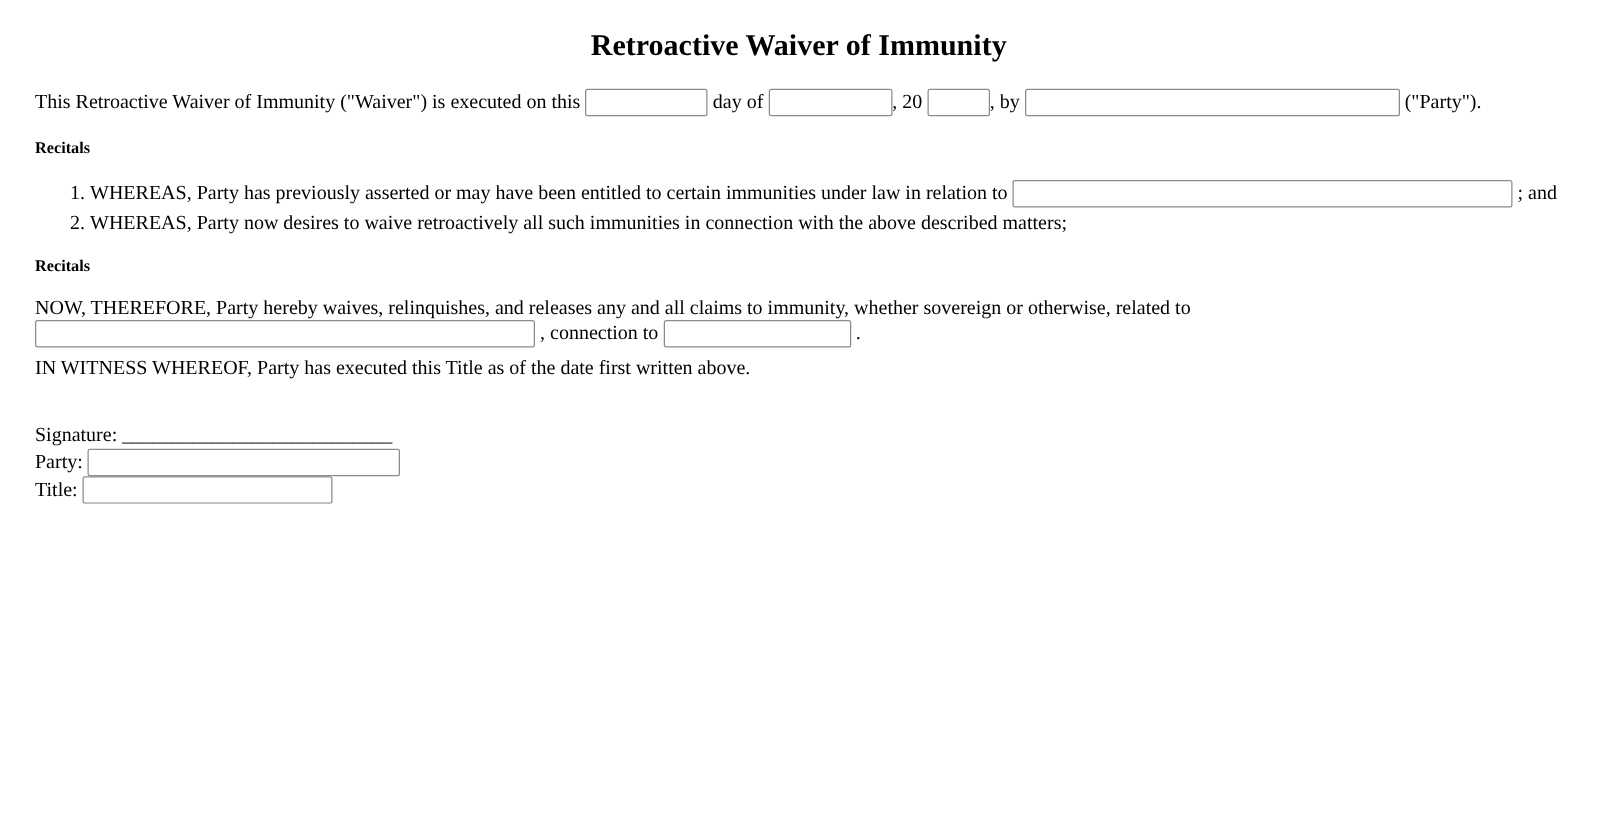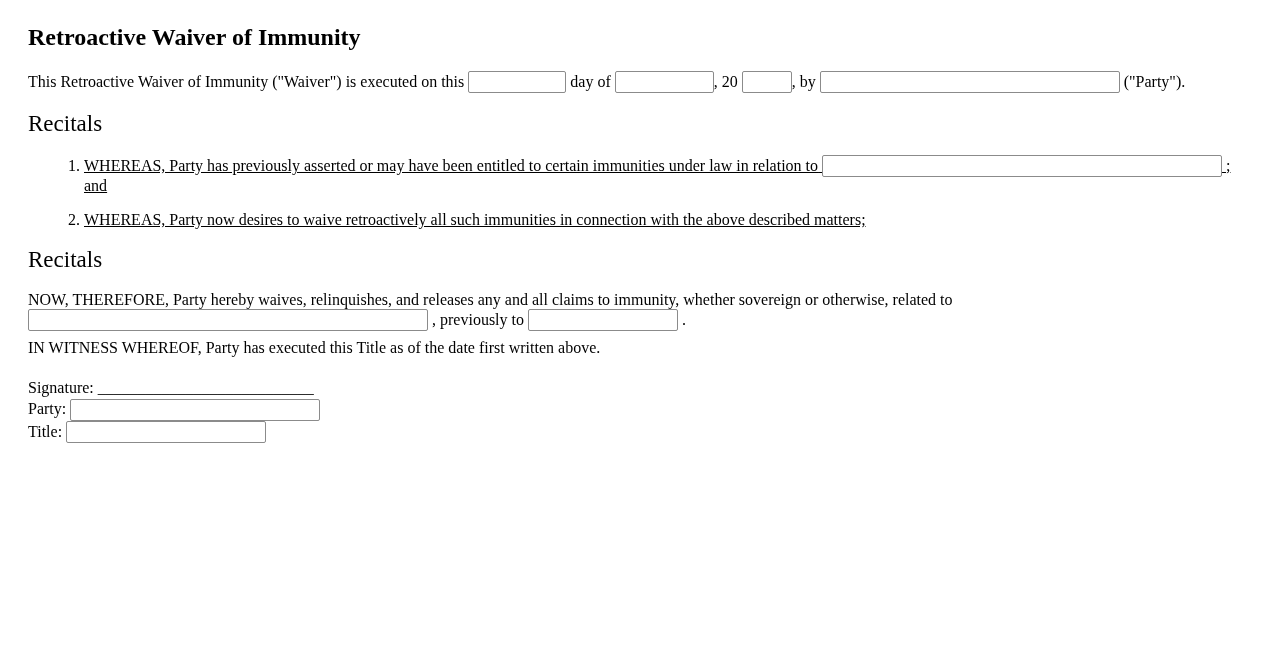--- a/index.html
+++ b/index.html
@@ -9,33 +9,34 @@
     color: #000000;
     font-family: "Liberation Serif", "DejaVu Serif", serif;
     font-size: 16px;
     line-height: normal;
   }
   h1.doc-title {
     font-size: 24px;
     font-weight: bold;
     margin: 20px 0 19px 0;
     line-height: 1.15;
+    text-align: center;
   }
   h2.section-heading {
-    font-size: 23px;
-    font-weight: normal;
+    font-size: 13px;
+    font-weight: bold;
     margin: 18px 0;
     line-height: 1.15;
   }
   p { margin: 8px 0; }
   ol.recitals-list {
     margin: 16px 0;
     padding-left: 40px;
   }
-  ol.recitals-list li { margin: 16px; text-decoration: underline; }
+  ol.recitals-list li { margin: 4px; }
   input[type="text"] {
     height: 22px;
     box-sizing: border-box;
     border: 1px solid #8b8b8b;
     border-radius: 2px;
     padding: 1px 2px;
     background: #ffffff;
     font-family: "Liberation Sans", sans-serif;
     font-size: 13.3px;
     vertical-align: baseline;
@@ -44,21 +45,21 @@
   .w-day    { width: 98px;  }
   .w-month  { width: 99px;  }
   .w-year   { width: 50px;  }
   .w-party  { width: 300px; }
   .w-matters{ width: 400px; }
   .w-related{ width: 400px; }
   .w-retro  { width: 150px; }
   .w-name   { width: 250px; }
   .w-title  { width: 200px; }
   .signature-block {
-    margin-top: 20px;
+    margin-top: 34px;
     line-height: 21px;
   }
 </style>
 </head>
 <body>
 
 <h1 class="doc-title">Retroactive Waiver of Immunity</h1>
 
 <p>
   <span>This Retroactive Waiver of Immunity ("Waiver") is executed on this</span>
@@ -81,21 +82,21 @@
   <li>
     <span>WHEREAS, Party now desires to waive retroactively all such immunities in connection with the above described matters;</span>
   </li>
 </ol>
 
 <h2 class="section-heading">Recitals</h2>
 
 <p>
   <span>NOW, THEREFORE, Party hereby waives, relinquishes, and releases any and all claims to immunity, whether sovereign or otherwise, related to</span>
   <input type="text" class="w-related" value="" style="">
-  <span>, previously to</span>
+  <span>, connection to</span>
   <input type="text" class="w-retro" value="" style="">
   <span>.</span>
 </p>
 
 <p>IN WITNESS WHEREOF, Party has executed this Title as of the date first written above.</p>
 
 <div class="signature-block">
   <span>Signature:</span>
   <span>___________________________</span><br>
   <span>Party:</span>

